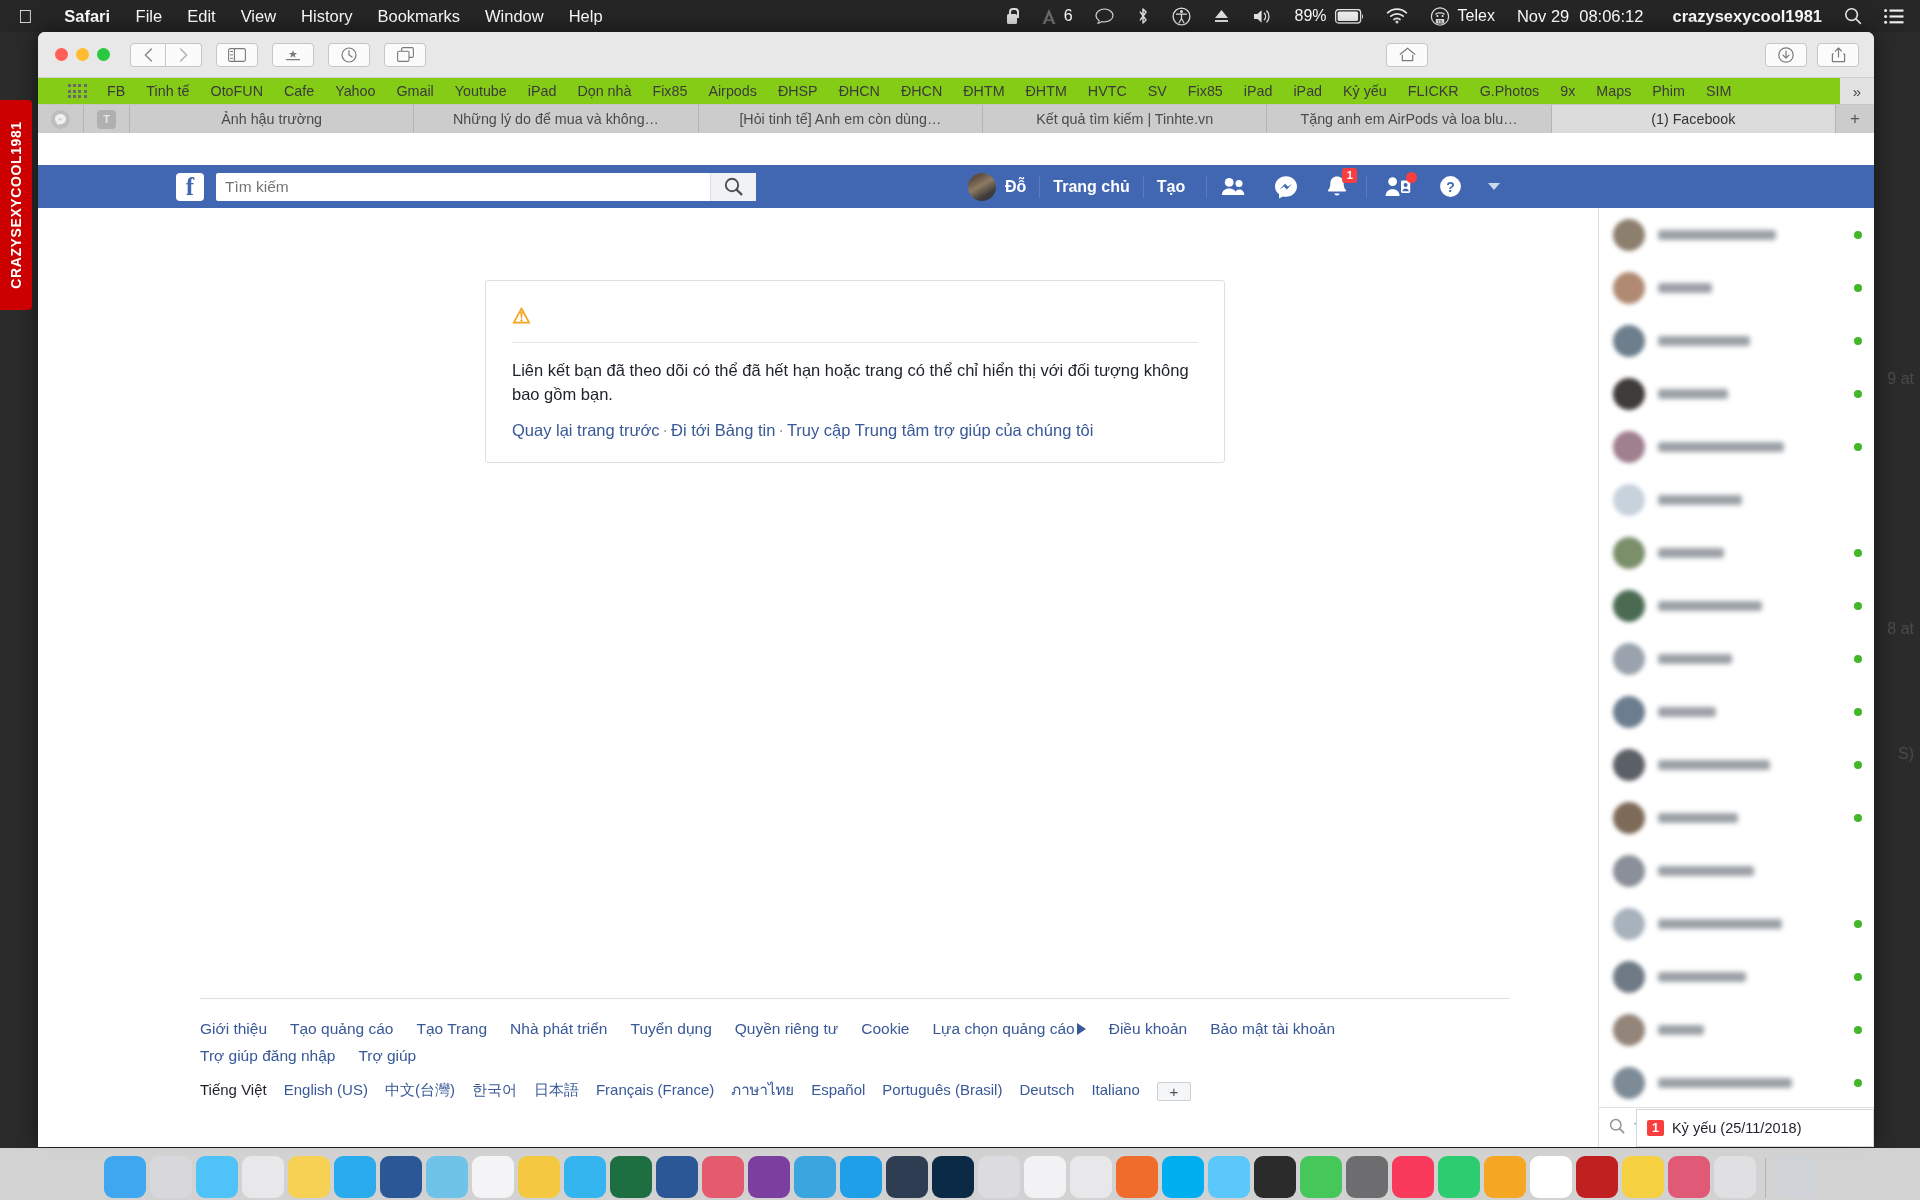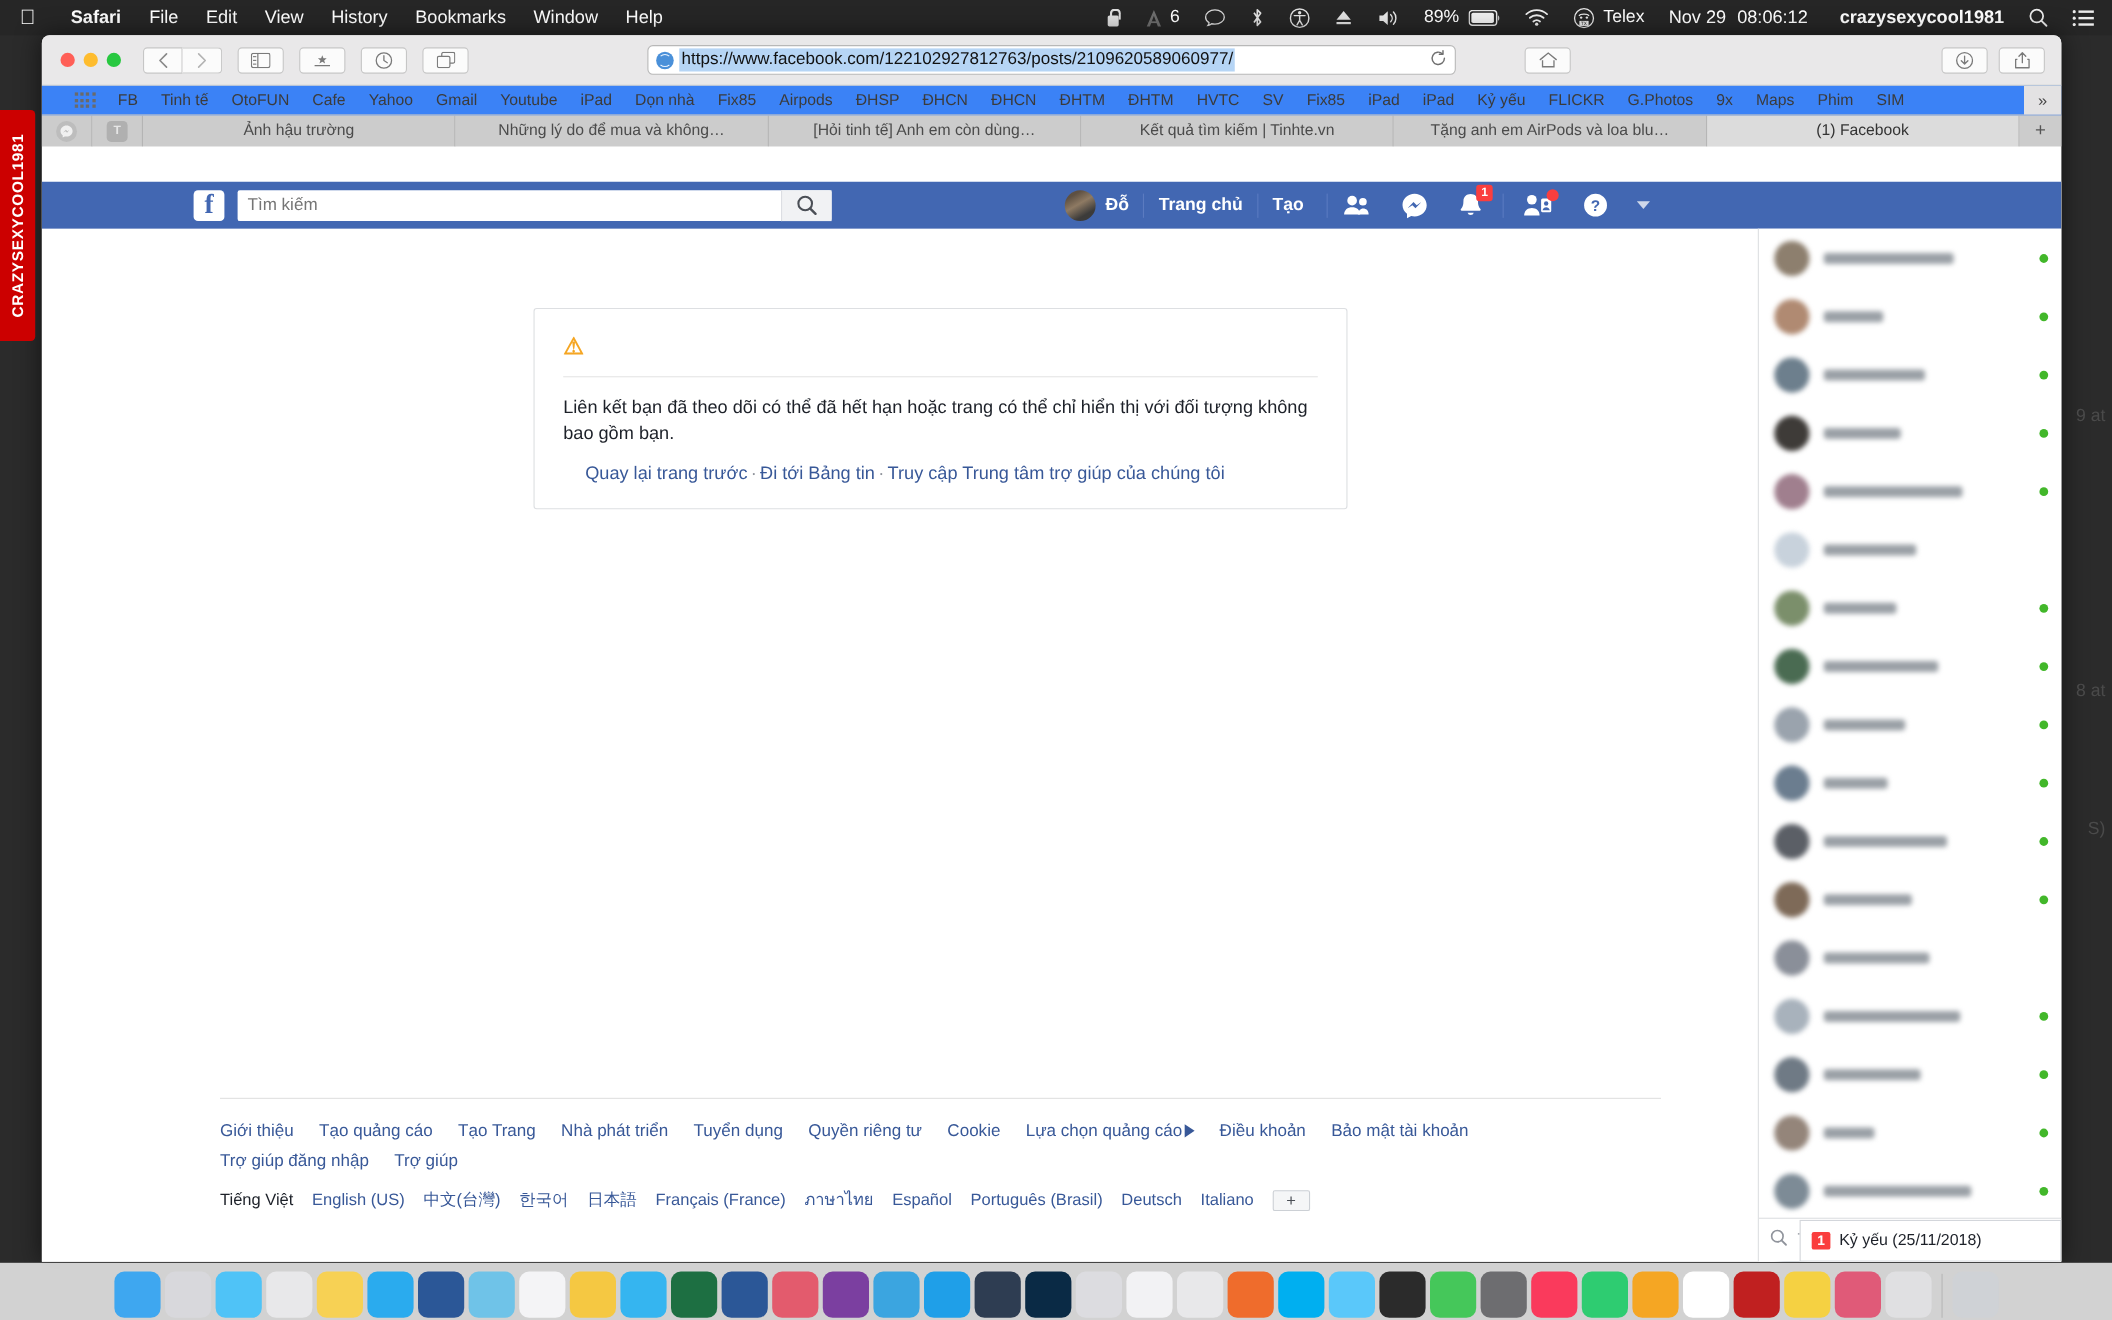--- a/index.html
+++ b/index.html
@@ -64,21 +64,21 @@
   }
   .globe{width:16px;height:16px;border-radius:50%;background:#4a90d9;position:relative;flex:none;}
   .globe:before{content:"";position:absolute;inset:2px;border-radius:50%;border:1.4px solid #eaf4ff;border-left-color:transparent;border-right-color:transparent;}
   #reload{ margin-left:auto; color:#777; font-size:15px; }
 
   .rightbtns{ margin-left:auto; display:flex; padding-right:15px; }
   .rightbtns .tbtn{ margin-left:10px; min-width:36px; }
 
   
   #bmbar{
-    height:27px; background:#3b82f6; border-bottom:1px solid #c4c4c4;
+    height:27px; background:#84cc16; border-bottom:1px solid #c4c4c4;
     display:flex; align-items:center; font-size:14.3px; color:#3b3b3b;
     padding-left:12px; overflow:hidden; position:relative;
   }
   #bmbar .bm{ padding:0 10.5px; white-space:nowrap; }
   .grid9{ display:grid; grid-template-columns:repeat(4,3px); grid-template-rows:repeat(3,3px); gap:2.2px; margin:0 10px 0 18px;}
   .grid9 i{ background:#6a6a6a; display:block; width:3px;height:3px;}
   #bmmore{ position:absolute; right:0; top:0; height:27px; width:34px; background:#e3e2e3;
            display:flex;align-items:center;justify-content:center;color:#444;font-size:15px;}
 
   
@@ -121,21 +121,21 @@
   #content{ position:absolute; left:0; top:0; width:1560px; height:939px; }
 
   #errcard{
     position:absolute; left:447px; top:72px; width:740px;
     border:1px solid #dddfe2; background:#fff; border-radius:3px; padding:24px 26px 22px 26px;
   }
   #errtitle{ font-size:22.5px; color:#1d2129; font-weight:bold; display:flex; align-items:center; gap:11px;}
   .warn{ color:#f5a623; font-size:21px; line-height:1;}
   #errhr{ height:1px; background:#e5e5e5; margin:16px 0 16px 0;}
   #errbody{ font-size:16.5px; color:#1d2129; line-height:1.45; max-width:700px;}
-  #errlinks{ margin-top:14px; font-size:16.5px; color:#385898;margin-left:20px; }
+  #errlinks{ margin-top:14px; font-size:16.5px; color:#385898; }
   #errlinks a{ color:#385898; text-decoration:none; }
   .mid{ color:#90949c; padding:0 3px;}
 
   
   #footer{ position:absolute; left:162px; top:790px; width:1310px; }
   #fhr{ height:1px; background:#e0e0e0; }
   #flinks{ margin-top:16px; font-size:15.5px; color:#385898; line-height:1.75; }
   #flinks span.l{ margin-right:23px; white-space:nowrap; }
   #fcopy{ margin-top:36px; font-size:14px; color:#90949c;}
   #flangs{ margin-top:9px; font-size:15px; color:#385898; }
@@ -333,30 +333,20 @@
           <path d="M8 3.6V8l3.1 2" fill="none" stroke="#7a7a7a" stroke-width="1.2" stroke-linecap="round"></path>
         </svg>
     </div>
     <div class="tbtn" style="margin-left:14px;min-width:42px;">
       <svg width="17" height="15" viewBox="0 0 17 15">
           <rect x="4.6" y=".6" width="11.8" height="9.8" rx="1.4" fill="none" stroke="#7a7a7a" stroke-width="1.1"></rect>
           <rect x=".6" y="4.2" width="11.4" height="10.2" rx="1.4" fill="#fbfbfb" stroke="#7a7a7a" stroke-width="1.1"></rect>
         </svg>
     </div>
 
-    <div id="urlwrap">
-      <span class="globe"></span>
-      <span id="urlsel">https://www.facebook.com/122102927812763/posts/2109620589060977/</span>
-      <span id="reload">
-        <svg width="16" height="16" viewBox="0 0 16 16">
-            <path d="M13.6 8a5.6 5.6 0 1 1-1.7-4" fill="none" stroke="#6f6f6f" stroke-width="1.3" stroke-linecap="round"></path>
-            <path d="M12.3 1v3.3H9" fill="none" stroke="#6f6f6f" stroke-width="1.3" stroke-linecap="round" stroke-linejoin="round"></path>
-          </svg>
-      </span>
-    </div>
 
     <div class="tbtn" style="position:absolute;left:1342px;min-width:42px;">
       <svg width="17" height="15" viewBox="0 0 17 15">
           <path d="M1.2 7.2 8.5 1.2l7.3 6" fill="none" stroke="#7a7a7a" stroke-width="1.2" stroke-linecap="round"></path>
           <path d="M3.3 7.7v6h10.4v-6" fill="none" stroke="#7a7a7a" stroke-width="1.2"></path>
         </svg>
     </div>
 
     <div class="rightbtns">
       <div class="tbtn" style="min-width:42px;">

